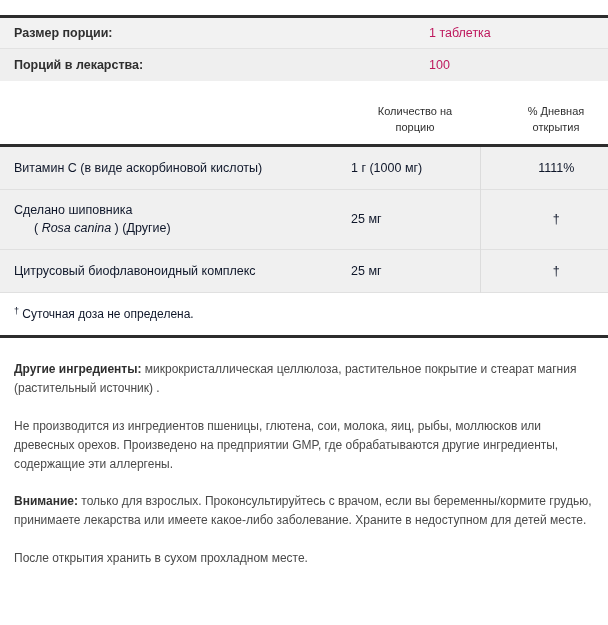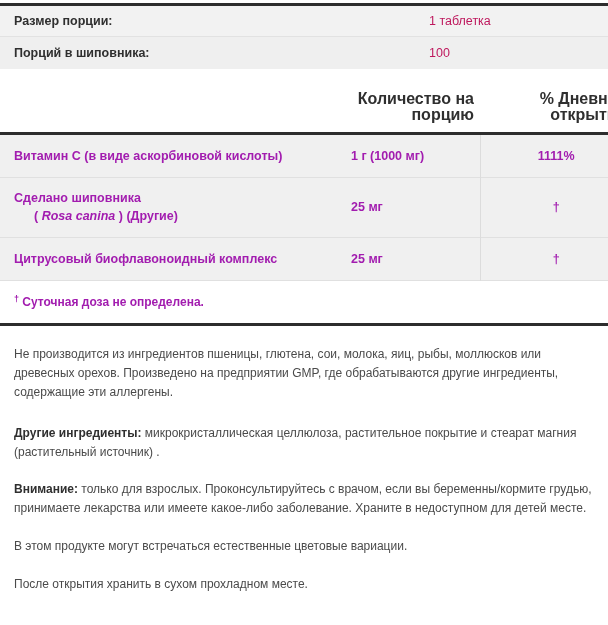--- a/index.html
+++ b/index.html
@@ -13,21 +13,21 @@
     font-family: "Liberation Sans", sans-serif;
     color: #333333;
     overflow: hidden;
   }
 
   
   .serving-table {
     width: 608px;
     border-collapse: collapse;
     border-top: 3px solid #2d2d2d;
-    margin-top: 3px;
+    margin-top: 15px;
     table-layout: fixed;
   }
   .serving-table tr { height: 32px; }
   .serving-row-1 td { background: #f2f2f2; }
   .serving-row-2 td {
     background: #efefef;
     border-top: 1px solid #e2e2e2;
   }
   .serving-table td {
     font-size: 12.5px;
@@ -55,42 +55,41 @@
   .facts th, .facts td {
     font-size: 12.5px;
     font-weight: normal;
     vertical-align: middle;
   }
   .col-name  { width: 350px; }
   .col-amt   { width: 118px; }
   .col-dv    { width: 140px; }
 
   .facts thead th {
-    font-weight: bold;
+    font-weight: normal;
     color: #2f2f2f;
-    font-size: 16px;
-    text-align: right;
+    font-size: 11px;
+    text-align: center;
     line-height: 16px;
     padding: 0 6px 9px 6px;
     vertical-align: bottom;
     background: #ffffff;
   }
   .facts thead th.col-name { padding: 0; }
 
   .facts tbody tr.data-row > * {
     background: #f0f0f0;
     border-top: 3px solid #2d2d2d;
   }
   .facts tbody tr.data-row + tr.data-row > * {
     border-top: 1px solid #e0e0e0;
   }
   .facts tbody td {
     height: 40px;
-    color: #a21caf;
-    font-weight: bold;
+    color: #0f172a;
   }
   .cell-name {
     padding-left: 14px;
     line-height: 18px;
   }
   .cell-amt {
     border-right: 1px solid #dcdcdc;
   }
   .cell-dv {
     text-align: center;
@@ -139,21 +138,21 @@
 </head>
 <body>
 
 <table class="serving-table">
   <tbody>
     <tr class="serving-row-1">
       <td class="serving-label">Размер порции:</td>
       <td class="serving-value">1 таблетка</td>
     </tr>
     <tr class="serving-row-2">
-      <td class="serving-label">Порций в шиповника:</td>
+      <td class="serving-label">Порций в лекарства:</td>
       <td class="serving-value">100</td>
     </tr>
   </tbody>
 </table>
 
 <table class="facts">
   <thead>
     <tr>
       <th class="col-name"></th>
       <th class="col-amt">
@@ -189,24 +188,23 @@
     </tr>
 
     <tr class="footnote-row">
       <td colspan="3"><span class="dagger-sup">†</span><span> Суточная доза не определена.</span></td>
     </tr>
   </tbody>
 </table>
 
 <div class="body-copy">
 
+  <p class="para para-other"><span class="lead">Другие ингредиенты:</span><span> микрокристаллическая целлюлоза, растительное покрытие и стеарат магния (растительный источник) .</span></p>
+
   <p class="para para-allergen">Не производится из ингредиентов пшеницы, глютена, сои, молока, яиц, рыбы, моллюсков или древесных орехов. Произведено на предприятии GMP, где обрабатываются другие ингредиенты, содержащие эти аллергены.</p>
 
-  <p class="para para-other"><span class="lead">Другие ингредиенты:</span><span> микрокристаллическая целлюлоза, растительное покрытие и стеарат магния (растительный источник) .</span></p>
-
   <p class="para para-warning"><span class="lead">Внимание:</span><span> только для взрослых. Проконсультируйтесь с врачом, если вы беременны/кормите грудью, принимаете лекарства или имеете какое-либо заболевание. Храните в недоступном для детей месте.</span></p>
 
-  <p class="para para-color">В этом продукте могут встречаться естественные цветовые вариации.</p>
 
 
   <p class="para para-store">После открытия хранить в сухом прохладном месте.</p>
 
 </div>
 
 </body></html>

